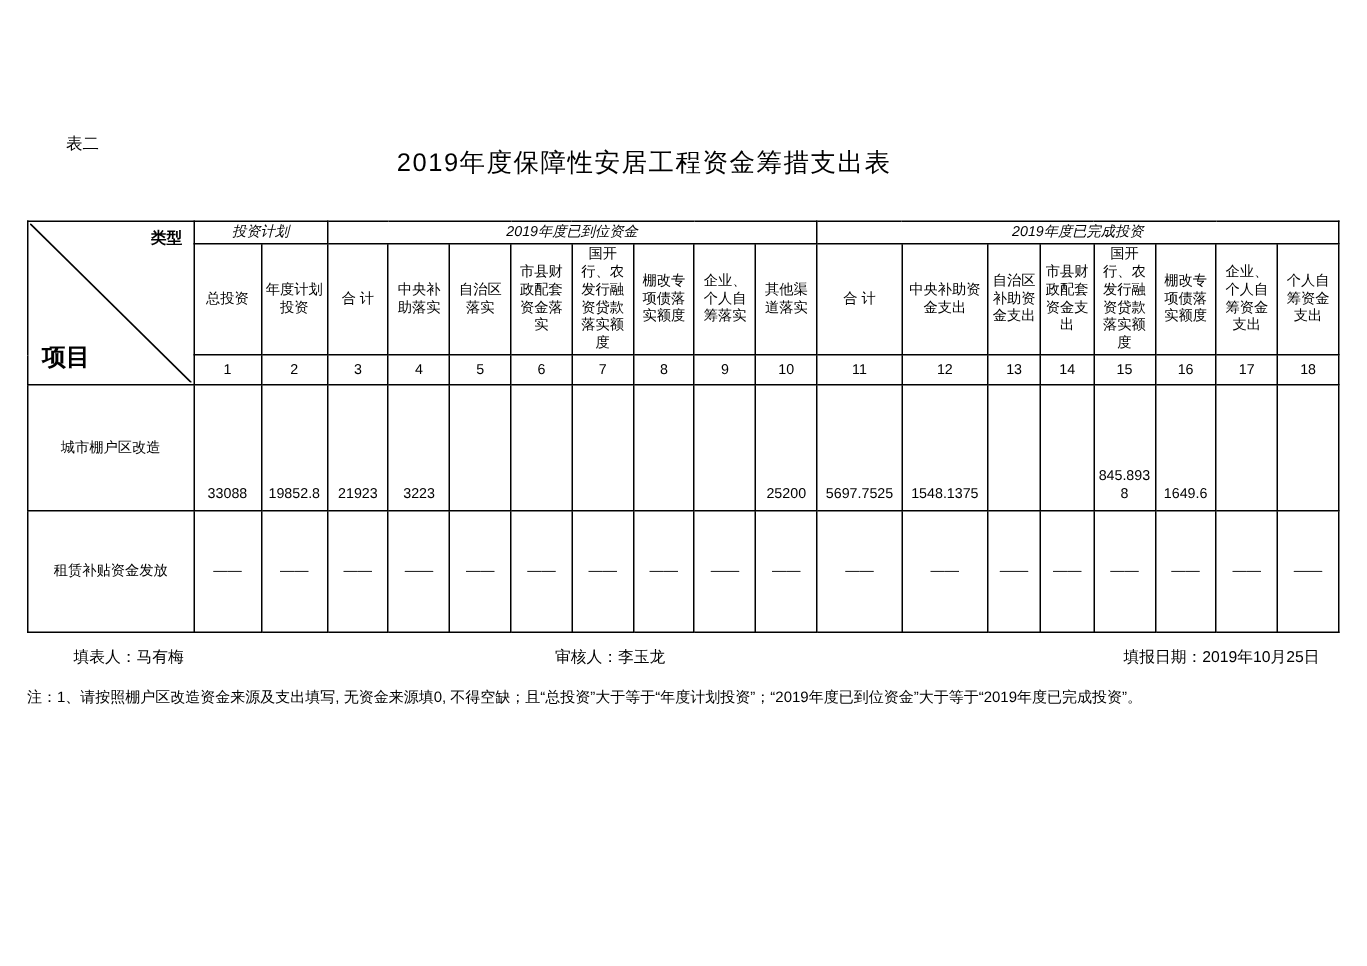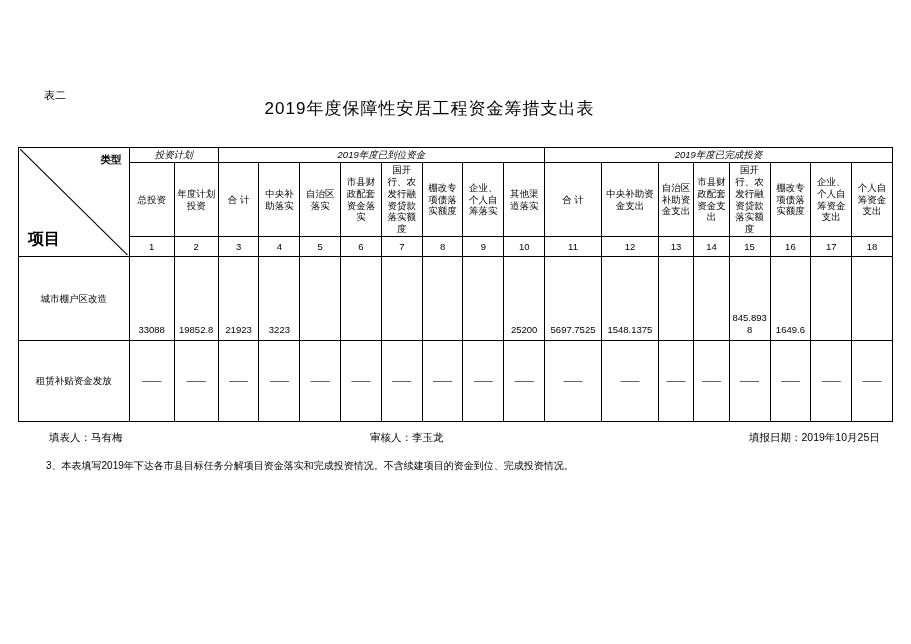--- a/index.html
+++ b/index.html
@@ -278,16 +278,16 @@
     </tbody>
   </table>
 
   <div class="footer-row">
     <span class="f1">填表人：马有梅</span>
     <span class="f2">审核人：李玉龙</span>
     <span class="f3">填报日期：2019年10月25日</span>
   </div>
 
   <div class="notes">
-    <span class="n-line n-ind">3、本表填写2019年下达各市县目标任务分解项目资金落实和完成投资情况。不含续建项目的资金到位、完成投资情况。</span>
+    <span class="n-line n1">注：1、请按照棚户区改造资金来源及支出填写, 无资金来源填0, 不得空缺；且“总投资”大于等于“年度计划投资”；“2019年度已到位资金”大于等于“2019年度已完成投资”。</span>
   </div>
 
 </div>
 
 </body></html>

